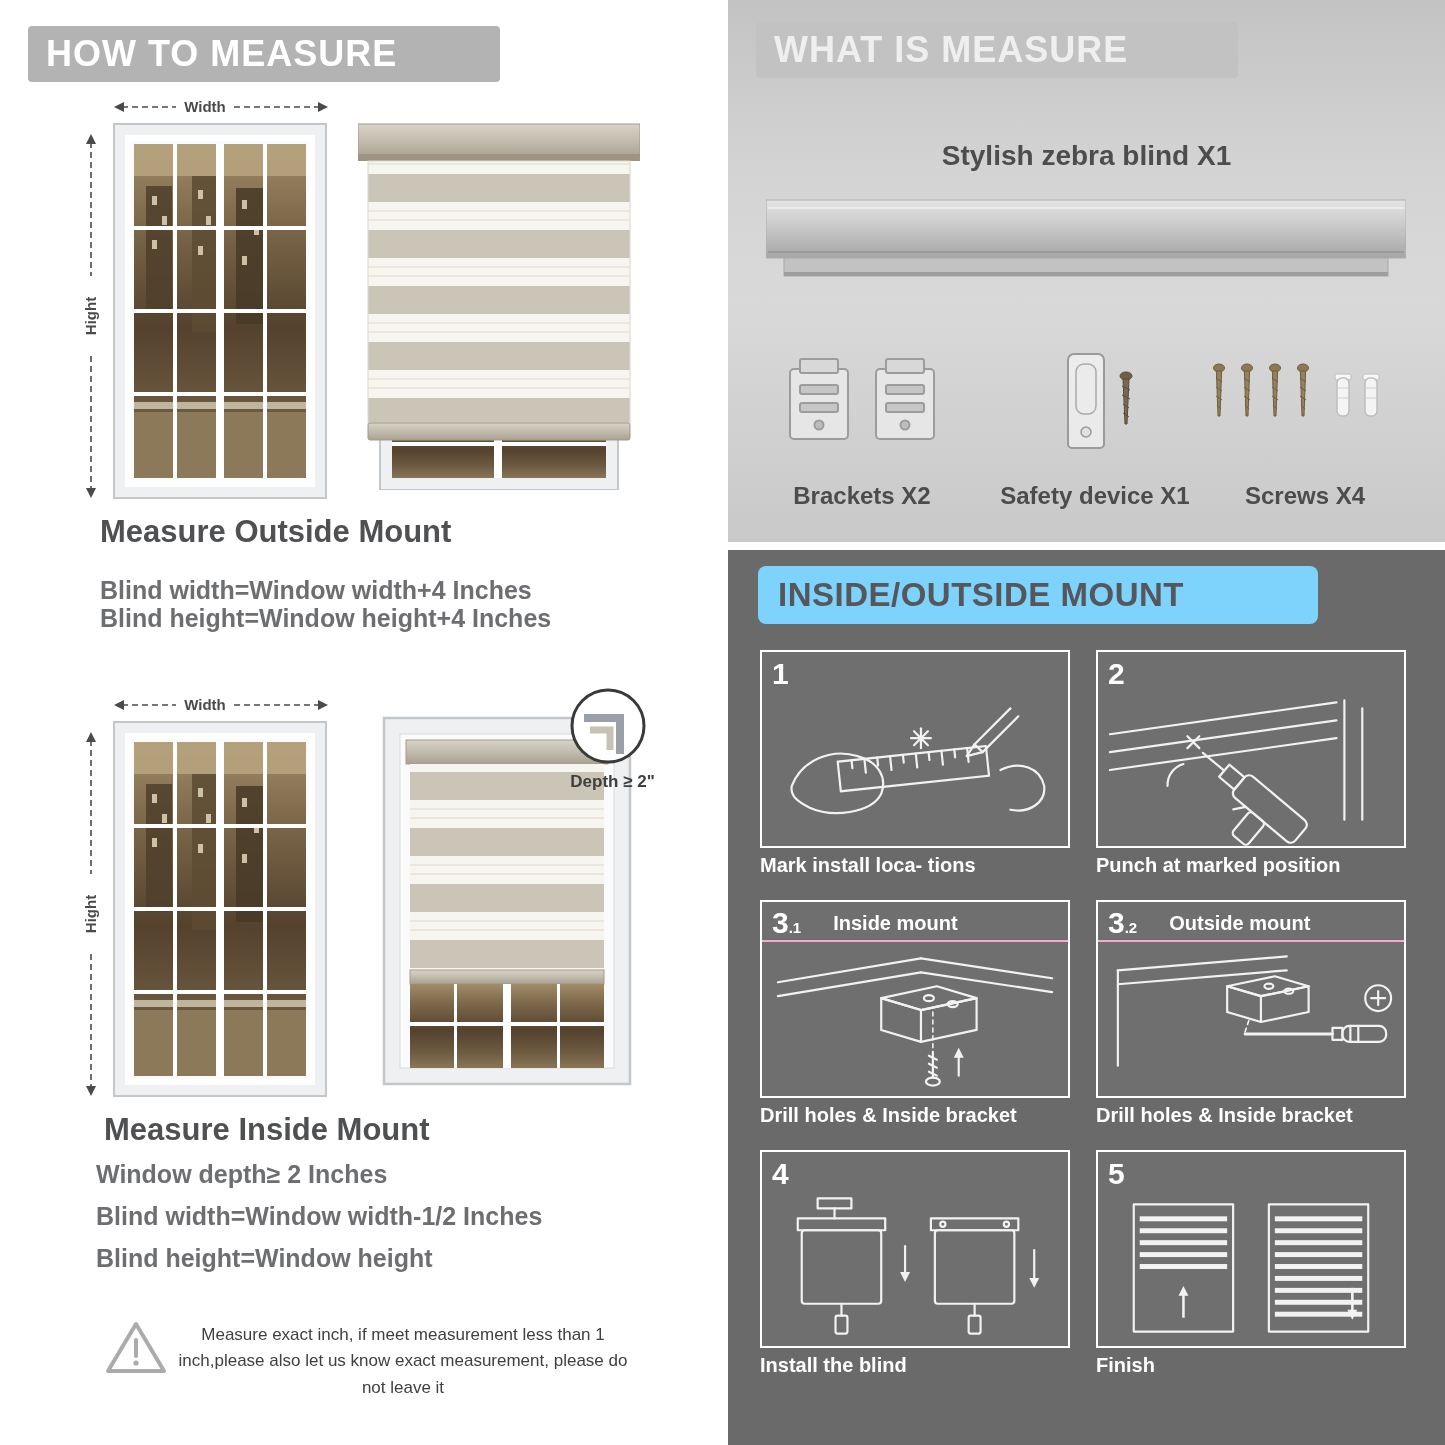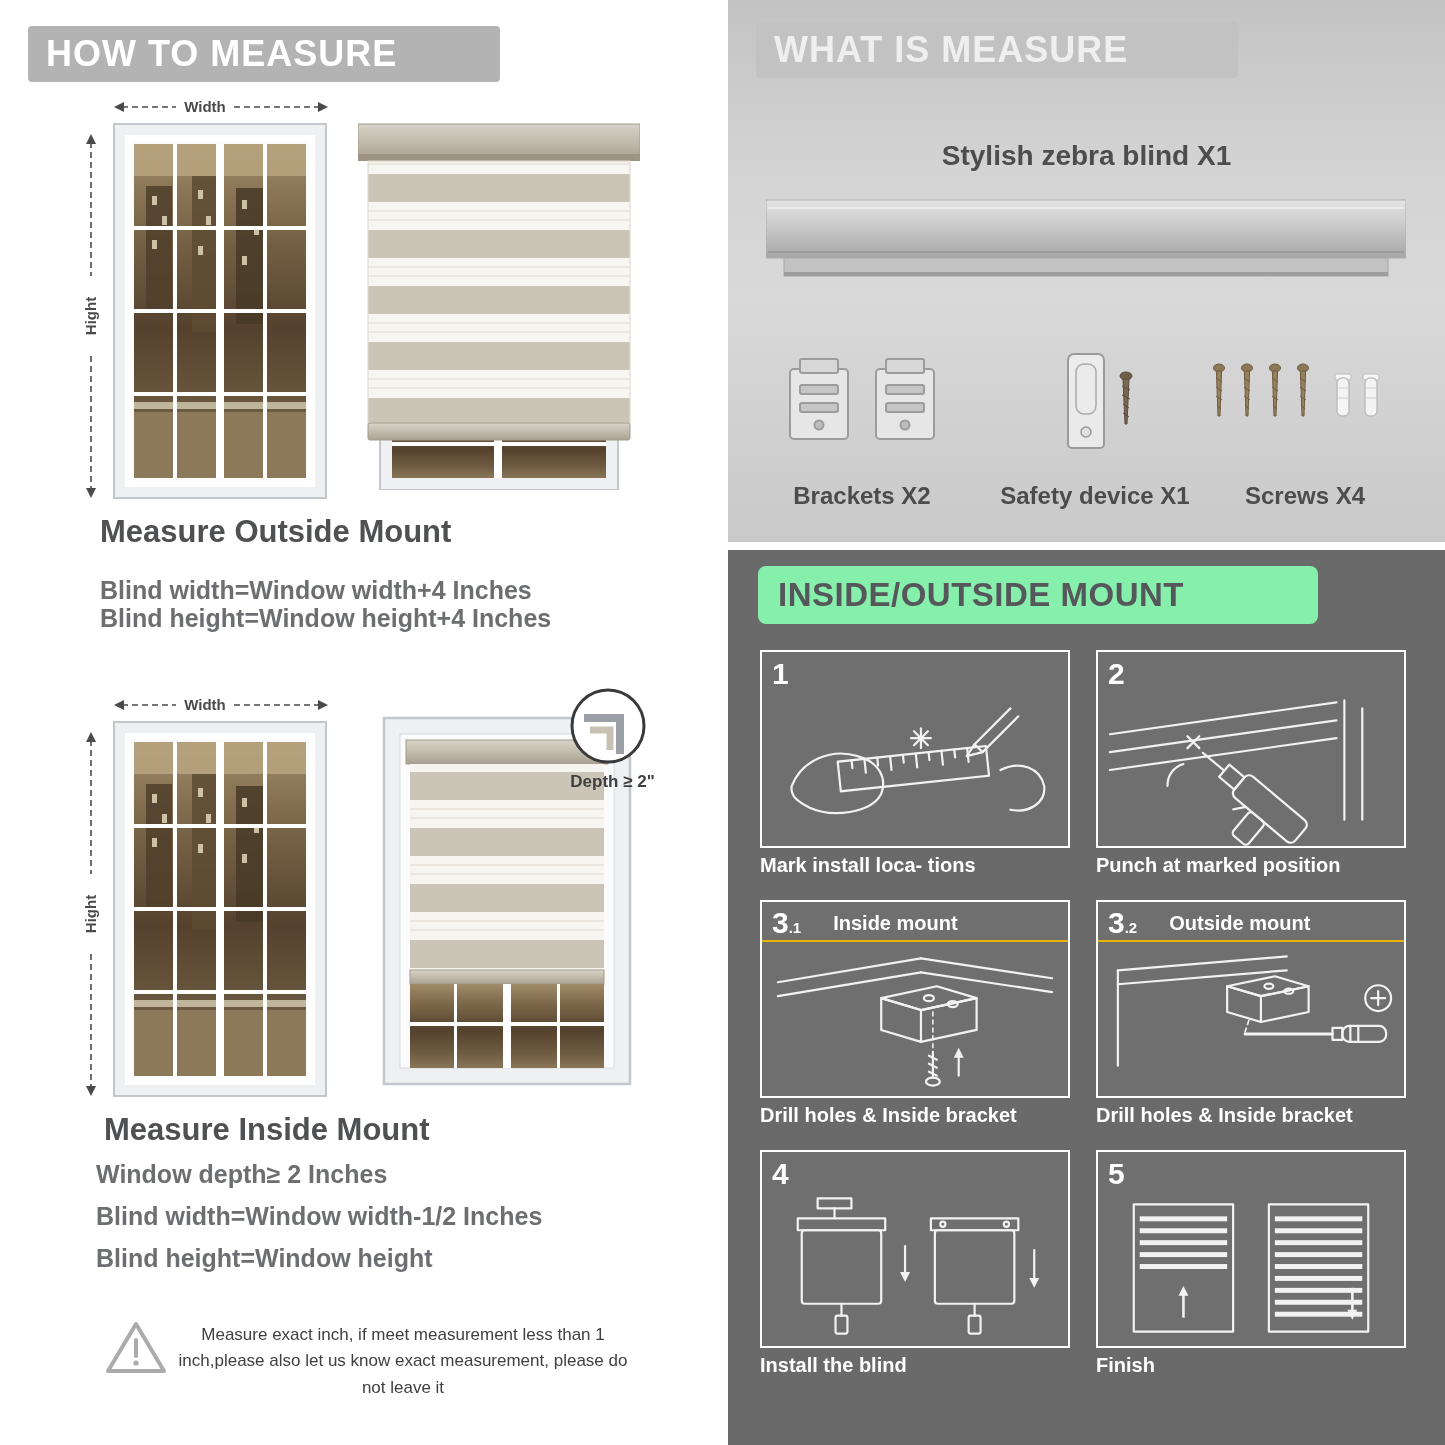--- a/index.html
+++ b/index.html
@@ -22,25 +22,25 @@
   .included-section{position:absolute;left:0;top:0;width:717px;height:542px;
     background:linear-gradient(180deg,#c3c3c3 0%,#d3d3d3 30%,#d9d9d9 55%,#c9c9c9 100%);}
   .badge-light{position:absolute;left:28px;top:22px;width:482px;height:56px;background:#c2c2c2;border-radius:4px;
     color:#efefef;font-size:36px;font-weight:bold;letter-spacing:1px;line-height:56px;padding-left:18px;}
   .blind-label{position:absolute;left:0;top:140px;width:717px;text-align:center;color:#4d4d4d;font-size:28px;font-weight:bold;}
   .item-group{position:absolute;top:330px;height:180px;display:flex;flex-direction:column;align-items:center;justify-content:flex-end;}
   .item-icons{flex:1;display:flex;align-items:center;justify-content:center;gap:12px;}
   .item-label{color:#4c4c4c;font-size:24px;font-weight:bold;margin-top:6px;}
 
   .mount-section{position:absolute;left:0;top:550px;width:717px;height:895px;background:#6a6a6a;}
-  .mount-header{position:absolute;left:30px;top:16px;width:560px;height:58px;background:#86efac;border-radius:8px;
+  .mount-header{position:absolute;left:30px;top:16px;width:560px;height:58px;background:#7dd3fc;border-radius:8px;
     color:#56575a;font-size:33px;font-weight:bold;letter-spacing:0.5px;line-height:58px;padding-left:20px;}
   .step{position:absolute;width:310px;height:198px;border:2px solid #ffffff;background:#6f6f6f;}
   .step-head{position:absolute;left:0;top:0;width:100%;height:40px;display:flex;align-items:center;padding:4px 10px 0 10px;}
-  .has-title .step-head{border-bottom:2px solid #eab308;}
+  .has-title .step-head{border-bottom:2px solid #f9a8d4;}
   .step-num{color:#ffffff;font-size:30px;font-weight:bold;line-height:1;}
   .step-sub{font-size:15px;font-weight:bold;}
   .step-title{color:#ffffff;font-size:20px;font-weight:bold;margin-left:32px;}
   .step-art{position:absolute;left:0;top:38px;width:306px;height:156px;}
   .has-title .step-art{top:42px;height:150px;}
   .step-caption{position:absolute;width:320px;color:#ffffff;font-size:20px;font-weight:bold;}
 </style>
 </head>
 <body>
 

